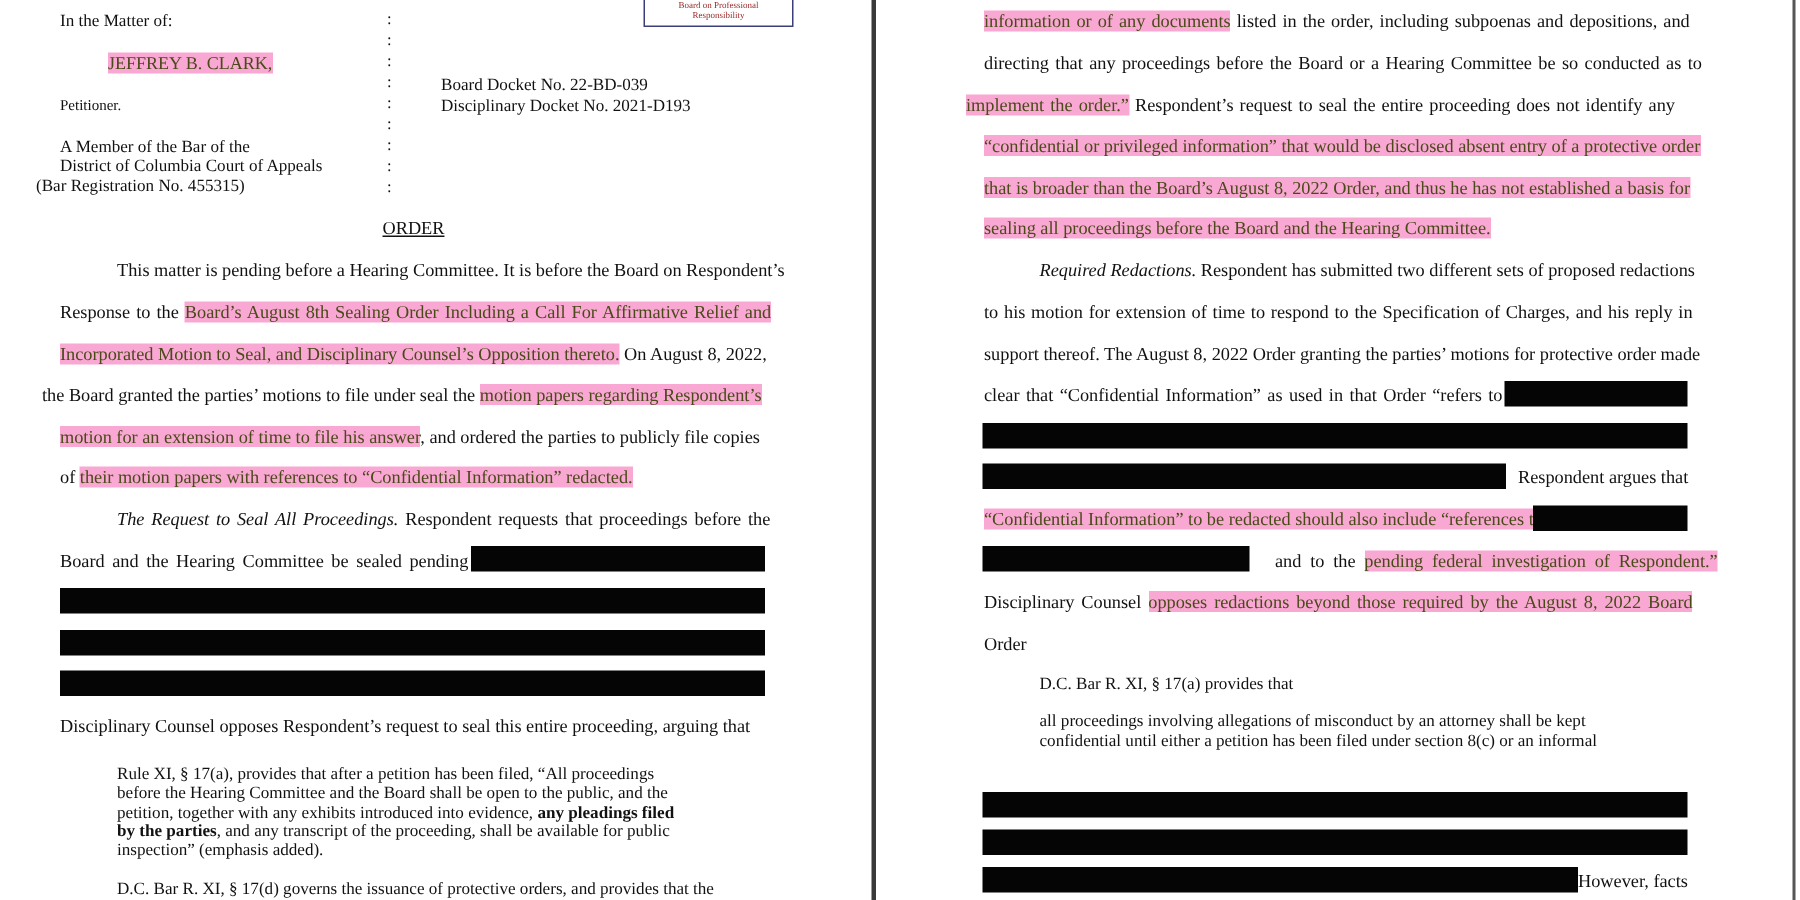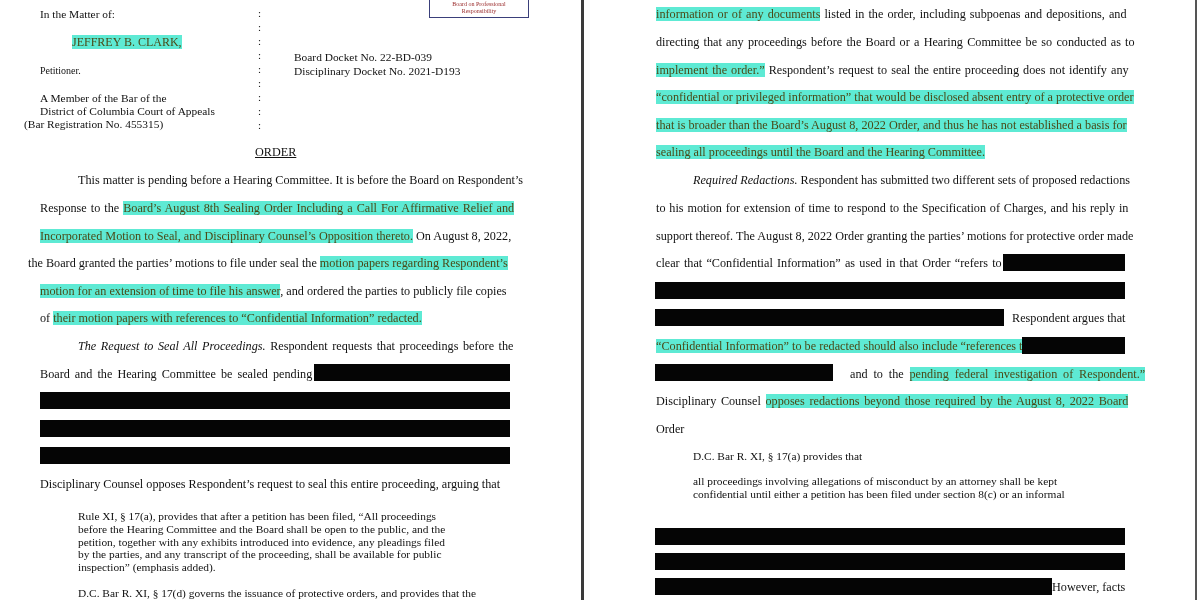--- a/index.html
+++ b/index.html
@@ -4,28 +4,28 @@
 <style>
   html, body { margin:0; padding:0; }
   body { width:1200px; height:600px; overflow:hidden; background:#ffffff; position:relative;
          font-family:"Liberation Serif", "DejaVu Serif", serif; color:#111; }
   .page { position:absolute; top:0; height:600px; background:#fff; overflow:hidden; }
   #left-page { left:0; width:581px; }
   #right-page { left:584px; width:611px; }
   .divider { position:absolute; top:0; left:581px; width:3px; height:600px; background:#3a3a3a; }
   .right-border { position:absolute; top:0; left:1195px; width:2px; height:600px; background:#555; }
   .t { position:absolute; white-space:nowrap; font-size:12.2px; line-height:14px; }
-  .hl { background:#5eead4; color:#4a4a18; }
+  .hl { background:#f9a8d4; color:#4a4a18; }
   .redact { position:absolute; background:#050505; }
   .stamp { position:absolute; left:429px; top:-4px; width:100px; height:22px; border:1.5px solid #3a3f7a;
            text-align:center; font-size:6px; line-height:7px; color:#9a2b2b; padding-top:4px; box-sizing:border-box; }
   .colon { position:absolute; left:258px; font-size:11px; line-height:11px; }
   .u { text-decoration:underline; }
   .i { font-style:italic; }
-  .b { font-weight:normal; }
+  .b { font-weight:bold; }
   .block { position:absolute; font-size:11.4px; line-height:12.8px; white-space:nowrap; }
 </style>
 </head>
 <body>
 
 <div id="left-page" class="page">
   <div class="stamp">
     <div>Board on Professional</div>
     <div>Responsibility</div>
   </div>
@@ -79,24 +79,24 @@
   </div>
 
   <div class="t" style="left:78px;top:586px;font-size:11.4px;">D.C. Bar R. XI, § 17(d) governs the issuance of protective orders, and provides that the</div>
 </div>
 
 <div class="divider"></div>
 
 <div id="right-page" class="page">
   <div class="t" style="left:72px;top:7px;word-spacing:1px;"><span class="hl">information or of any documents</span><span> listed in the order, including subpoenas and depositions, and</span></div>
   <div class="t" style="left:72px;top:35px;word-spacing:1.2px;">directing that any proceedings before the Board or a Hearing Committee be so conducted as to</div>
-  <div class="t" style="left:72px;top:63px;word-spacing:1px;"><span class="hl">implement the order.”</span><span>  Respondent’s request to seal the entire proceeding does not identify any</span></div>
+  <div class="t" style="left:60px;top:63px;word-spacing:1px;"><span class="hl">implement the order.”</span><span>  Respondent’s request to seal the entire proceeding does not identify any</span></div>
   <div class="t hl" style="left:72px;top:90px;">“confidential or privileged information” that would be disclosed absent entry of a protective order</div>
   <div class="t hl" style="left:72px;top:118px;">that is broader than the Board’s August 8, 2022 Order, and thus he has not established a basis for</div>
-  <div class="t hl" style="left:72px;top:145px;">sealing all proceedings until the Board and the Hearing Committee.</div>
+  <div class="t hl" style="left:72px;top:145px;">sealing all proceedings before the Board and the Hearing Committee.</div>
 
   <div class="t" style="left:109px;top:173px;"><span class="i">Required Redactions.</span><span>  Respondent has submitted two different sets of proposed redactions</span></div>
   <div class="t" style="left:72px;top:201px;word-spacing:0.8px;">to his motion for extension of time to respond to the Specification of Charges, and his reply in</div>
   <div class="t" style="left:72px;top:229px;">support thereof.  The August 8, 2022 Order granting the parties’ motions for protective order made</div>
   <div class="t" style="left:72px;top:256px;word-spacing:1.2px;">clear that “Confidential Information” as used in that Order “refers to</div>
   <div class="redact" style="left:419px;top:254px;width:122px;height:17px;"></div>
   <div class="redact" style="left:71px;top:282px;width:470px;height:17px;"></div>
   <div class="redact" style="left:71px;top:309px;width:349px;height:17px;"></div>
   <div class="t" style="left:428px;top:311px;">Respondent argues that</div>
   <div class="t hl" style="left:72px;top:339px;">“Confidential Information” to be redacted should also include “references to facts</div>

